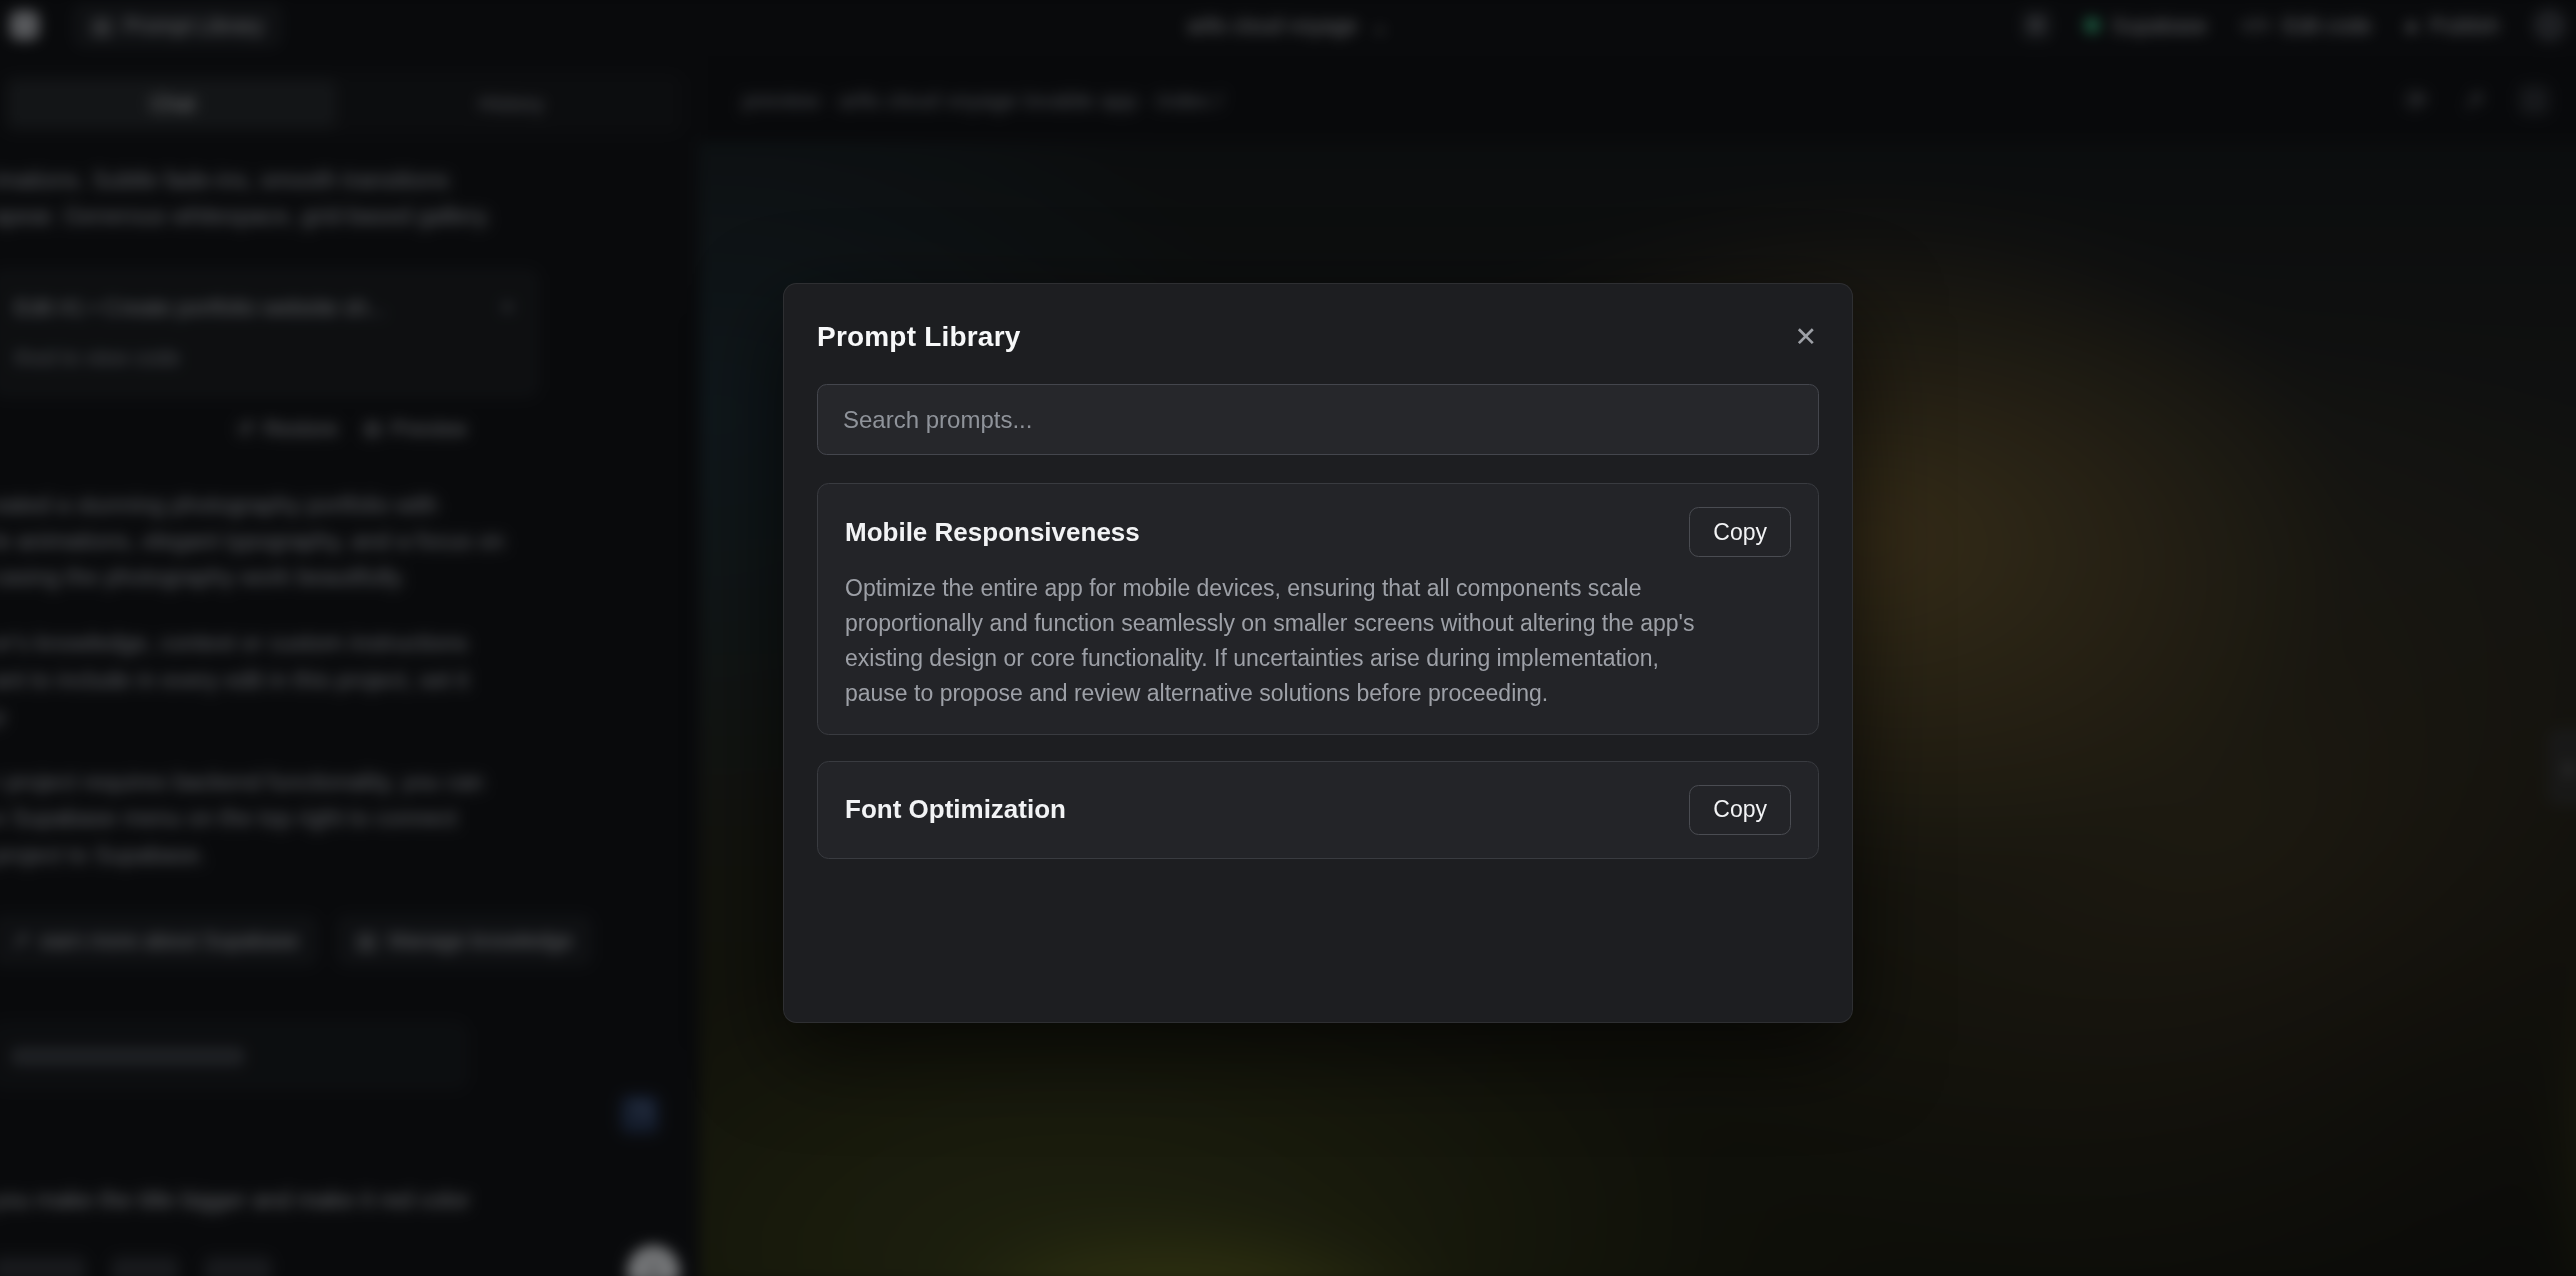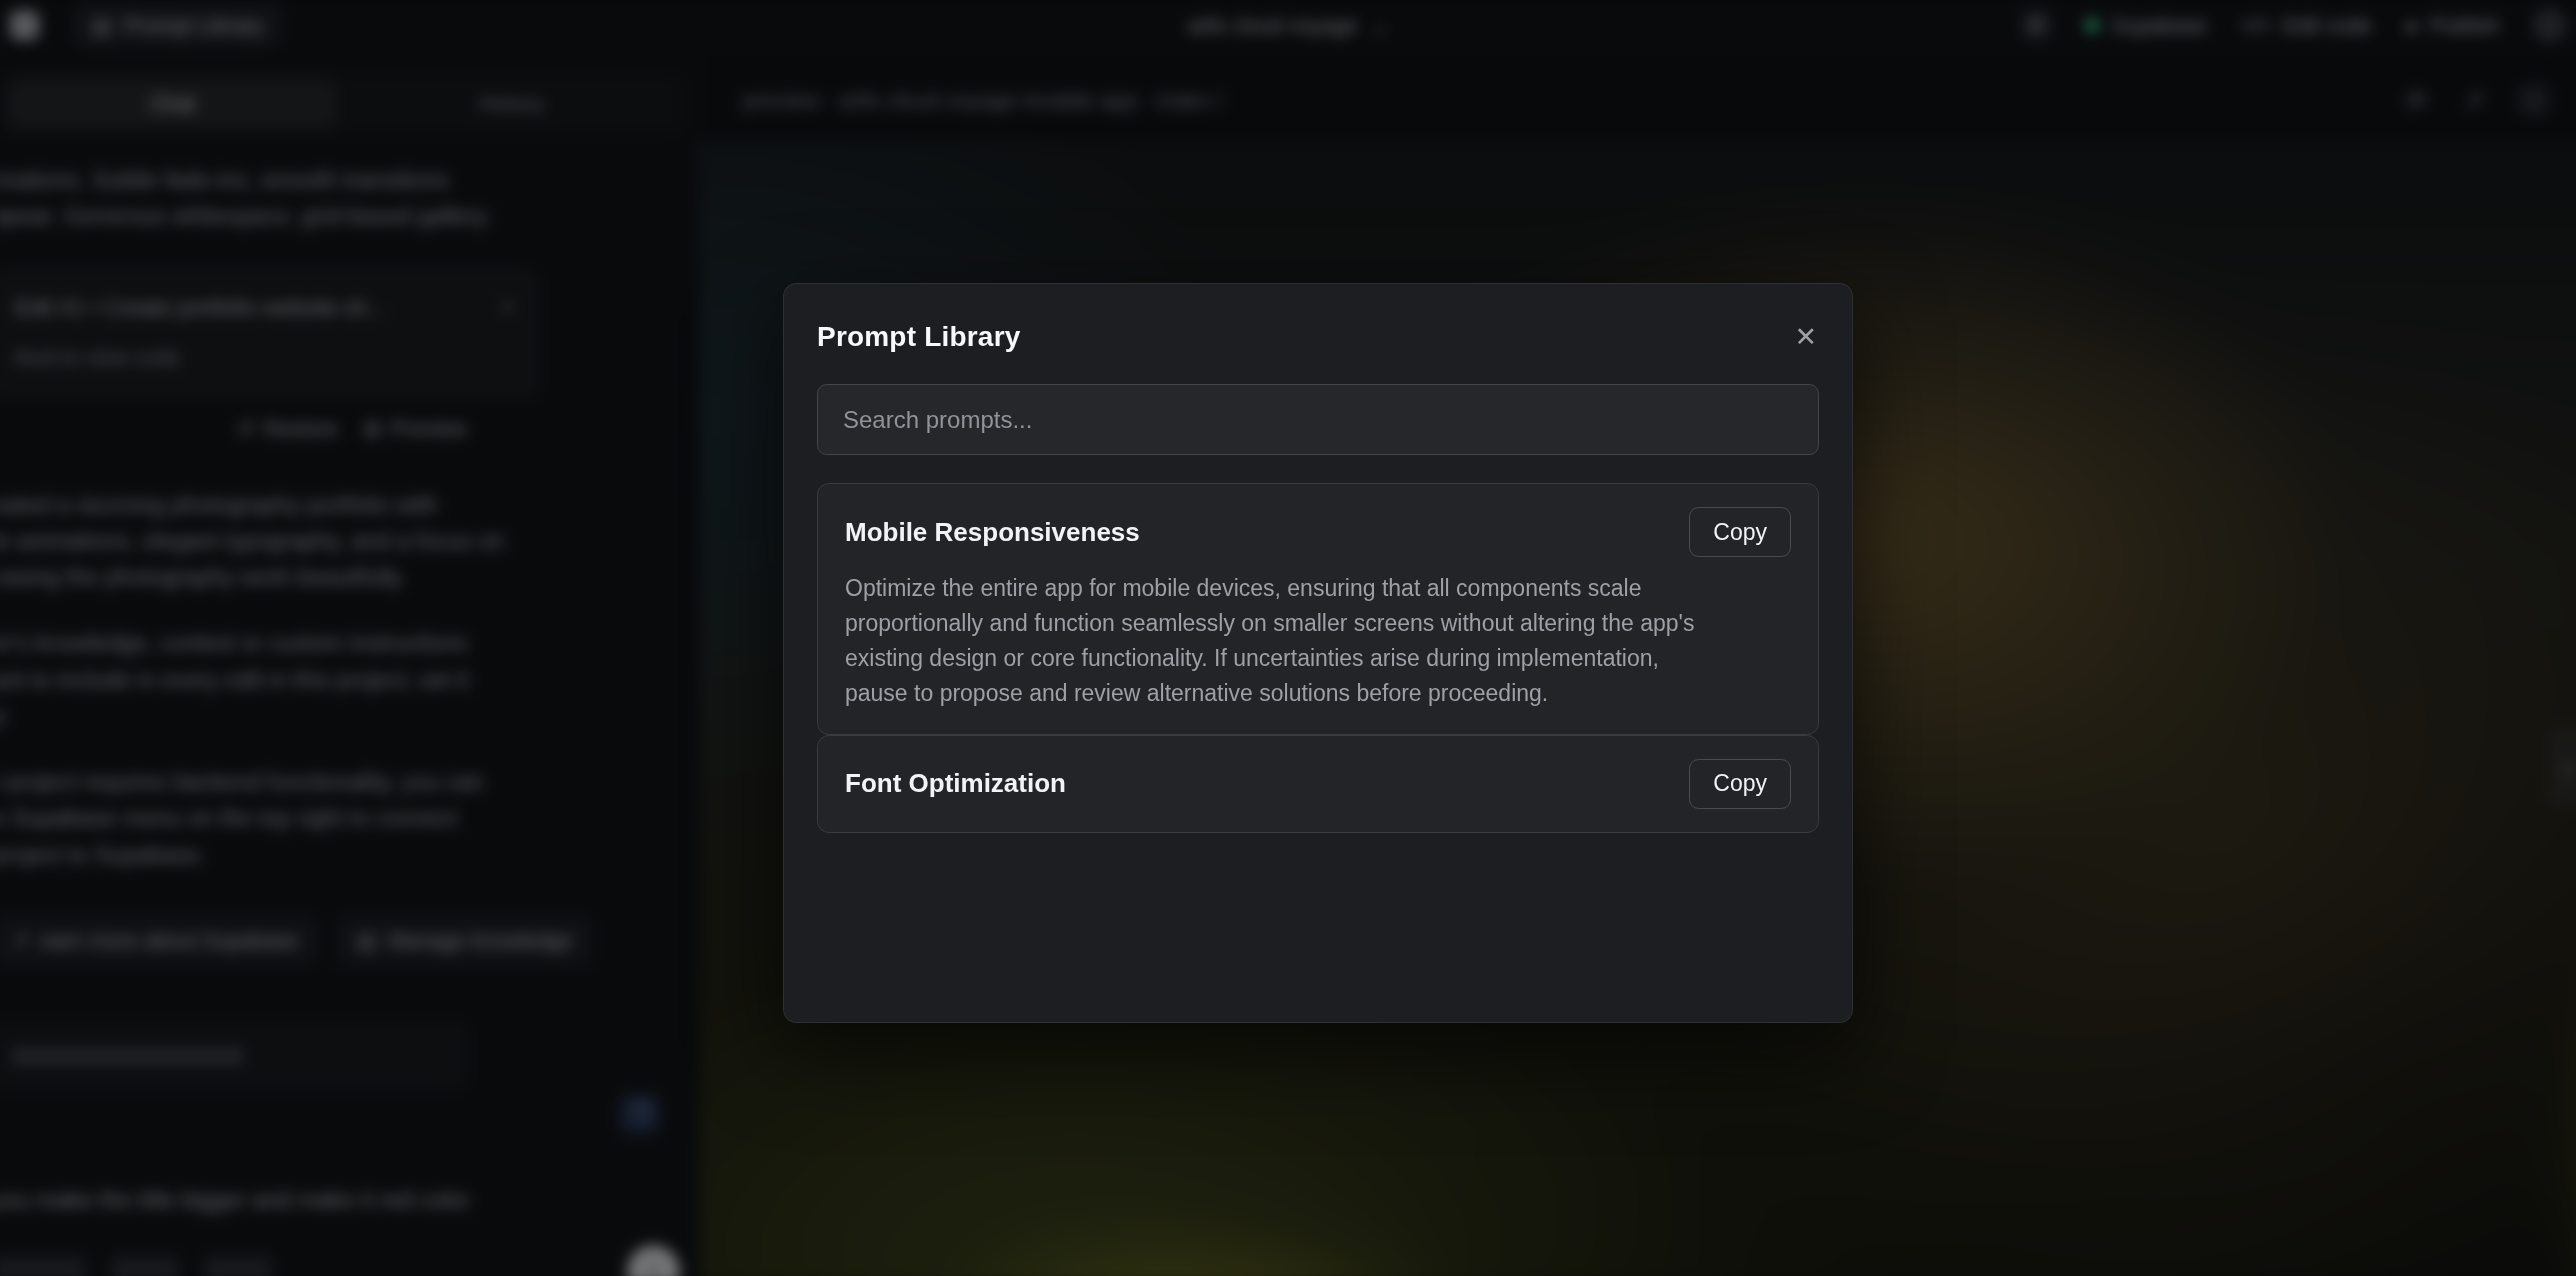--- a/index.html
+++ b/index.html
@@ -89,21 +89,21 @@
            border:1px solid rgba(255,255,255,.08); border-radius:13.5px;
            box-shadow:0 29px 87px rgba(0,0,0,.65); z-index:10; }
   .modal-header { display:flex; align-items:center; justify-content:space-between; padding:37px 35px 0 33px; }
   .modal-title { font-size:28px; font-weight:600; color:#f7f8f9; letter-spacing:0.2px; }
   .modal-close { color:#9da0a6; font-size:27px; line-height:1; cursor:pointer; }
   .search-wrap { margin:31px 33px 0; }
   .search-input { width:100%; height:71px; background:#26272b; border:1px solid #44464d; border-radius:9.6px;
                   padding:0 25px; font-size:24px; color:#e8e9eb; outline:none;
                   font-family:"Liberation Sans","DejaVu Sans",sans-serif; }
   .search-input::placeholder { color:#8f939a; }
-  .prompt-list { margin:28px 33px 0; height:507px; overflow:hidden; display:flex; flex-direction:column; }
+  .prompt-list { margin:28px 33px 0; height:507px; overflow:hidden; display:flex; flex-direction:column; gap:26px; }
   .prompt-card { flex:none; background:#232428; border:1px solid #393b40; border-radius:11.6px; padding:23px 27px; }
   .prompt-card-head { display:flex; align-items:flex-start; justify-content:space-between; }
   .prompt-title { font-size:26px; font-weight:600; color:#f2f3f5; padding-top:9.6px; }
   .copy-btn { height:50px; padding:0 23px; border:1px solid #4a4c52; border-radius:9.6px; background:transparent;
               color:#f2f3f5; font-size:23px; font-family:inherit; cursor:pointer;margin-left:9px; }
   .prompt-desc { margin-top:13.5px; font-size:23px; line-height:35px; color:#9da0a7; max-width:866px; }
 </style>
 </head>
 <body>
 

